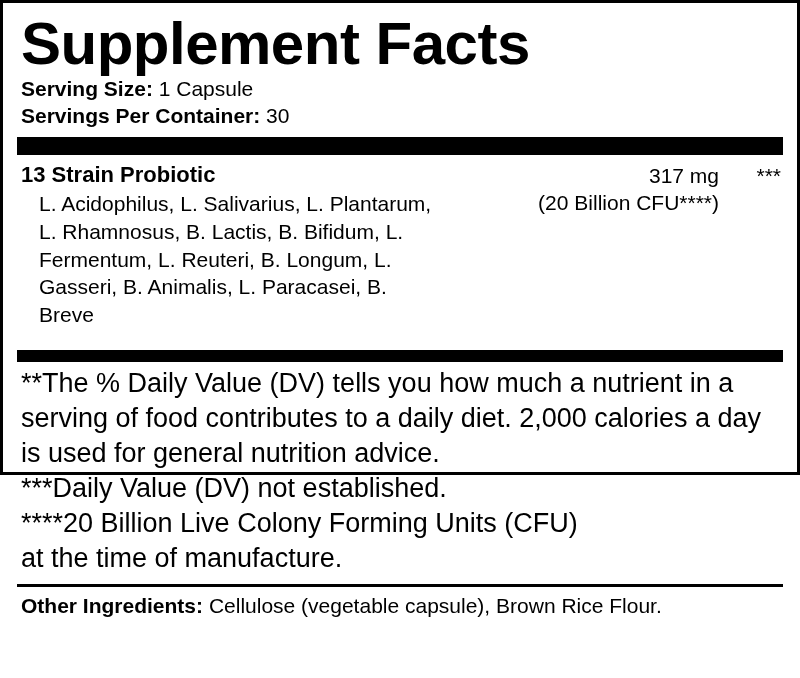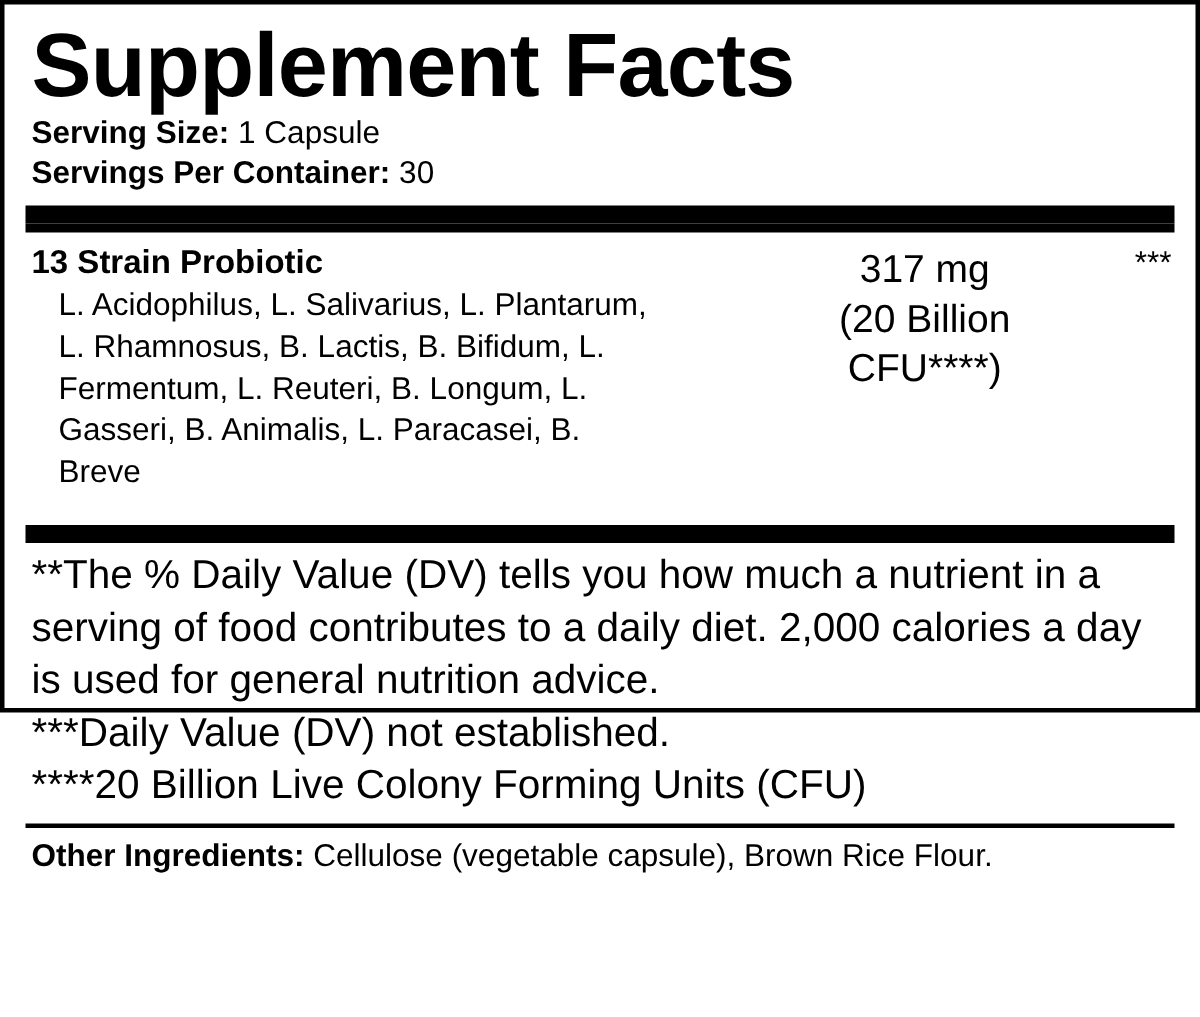--- a/index.html
+++ b/index.html
@@ -80,22 +80,22 @@
     line-height: 1.15;
   }
   .strain-list {
     font-size: 21px;
     line-height: 1.32;
     margin: 3px 0 0 18px;
     max-width: 395px;
   }
   .nutrient-mid {
     width: 205px;
-    text-align: center;
-    font-size: 26px;
+    text-align: right;
+    font-size: 21px;
     line-height: 1.28;
     padding-top: 1px;
   }
   .nutrient-dv {
     width: 62px;
     text-align: right;
     font-size: 21px;
     line-height: 1.28;
     padding-top: 1px;
   }
@@ -158,20 +158,21 @@
   </div>
 
   <div class="spacer-after-list"></div>
 
   <div class="rule-thick"></div>
 
   <div class="footnotes">
     <p>**The % Daily Value (DV) tells you how much a nutrient in a serving of food contributes to a daily diet. 2,000 calories a day is used for general nutrition advice.</p>
     <p>***Daily Value (DV) not established.</p>
     <p>****20 Billion Live Colony Forming Units (CFU)</p>
+    <p class="indent">at the time of manufacture.</p>
   </div>
 
   <div class="rule-thin" style="margin-top:8px;"></div>
 
   <div class="other-ing">
     <span class="label">Other Ingredients:</span>
     <span>Cellulose (vegetable capsule), Brown Rice Flour.</span>
   </div>
 
 </div>

